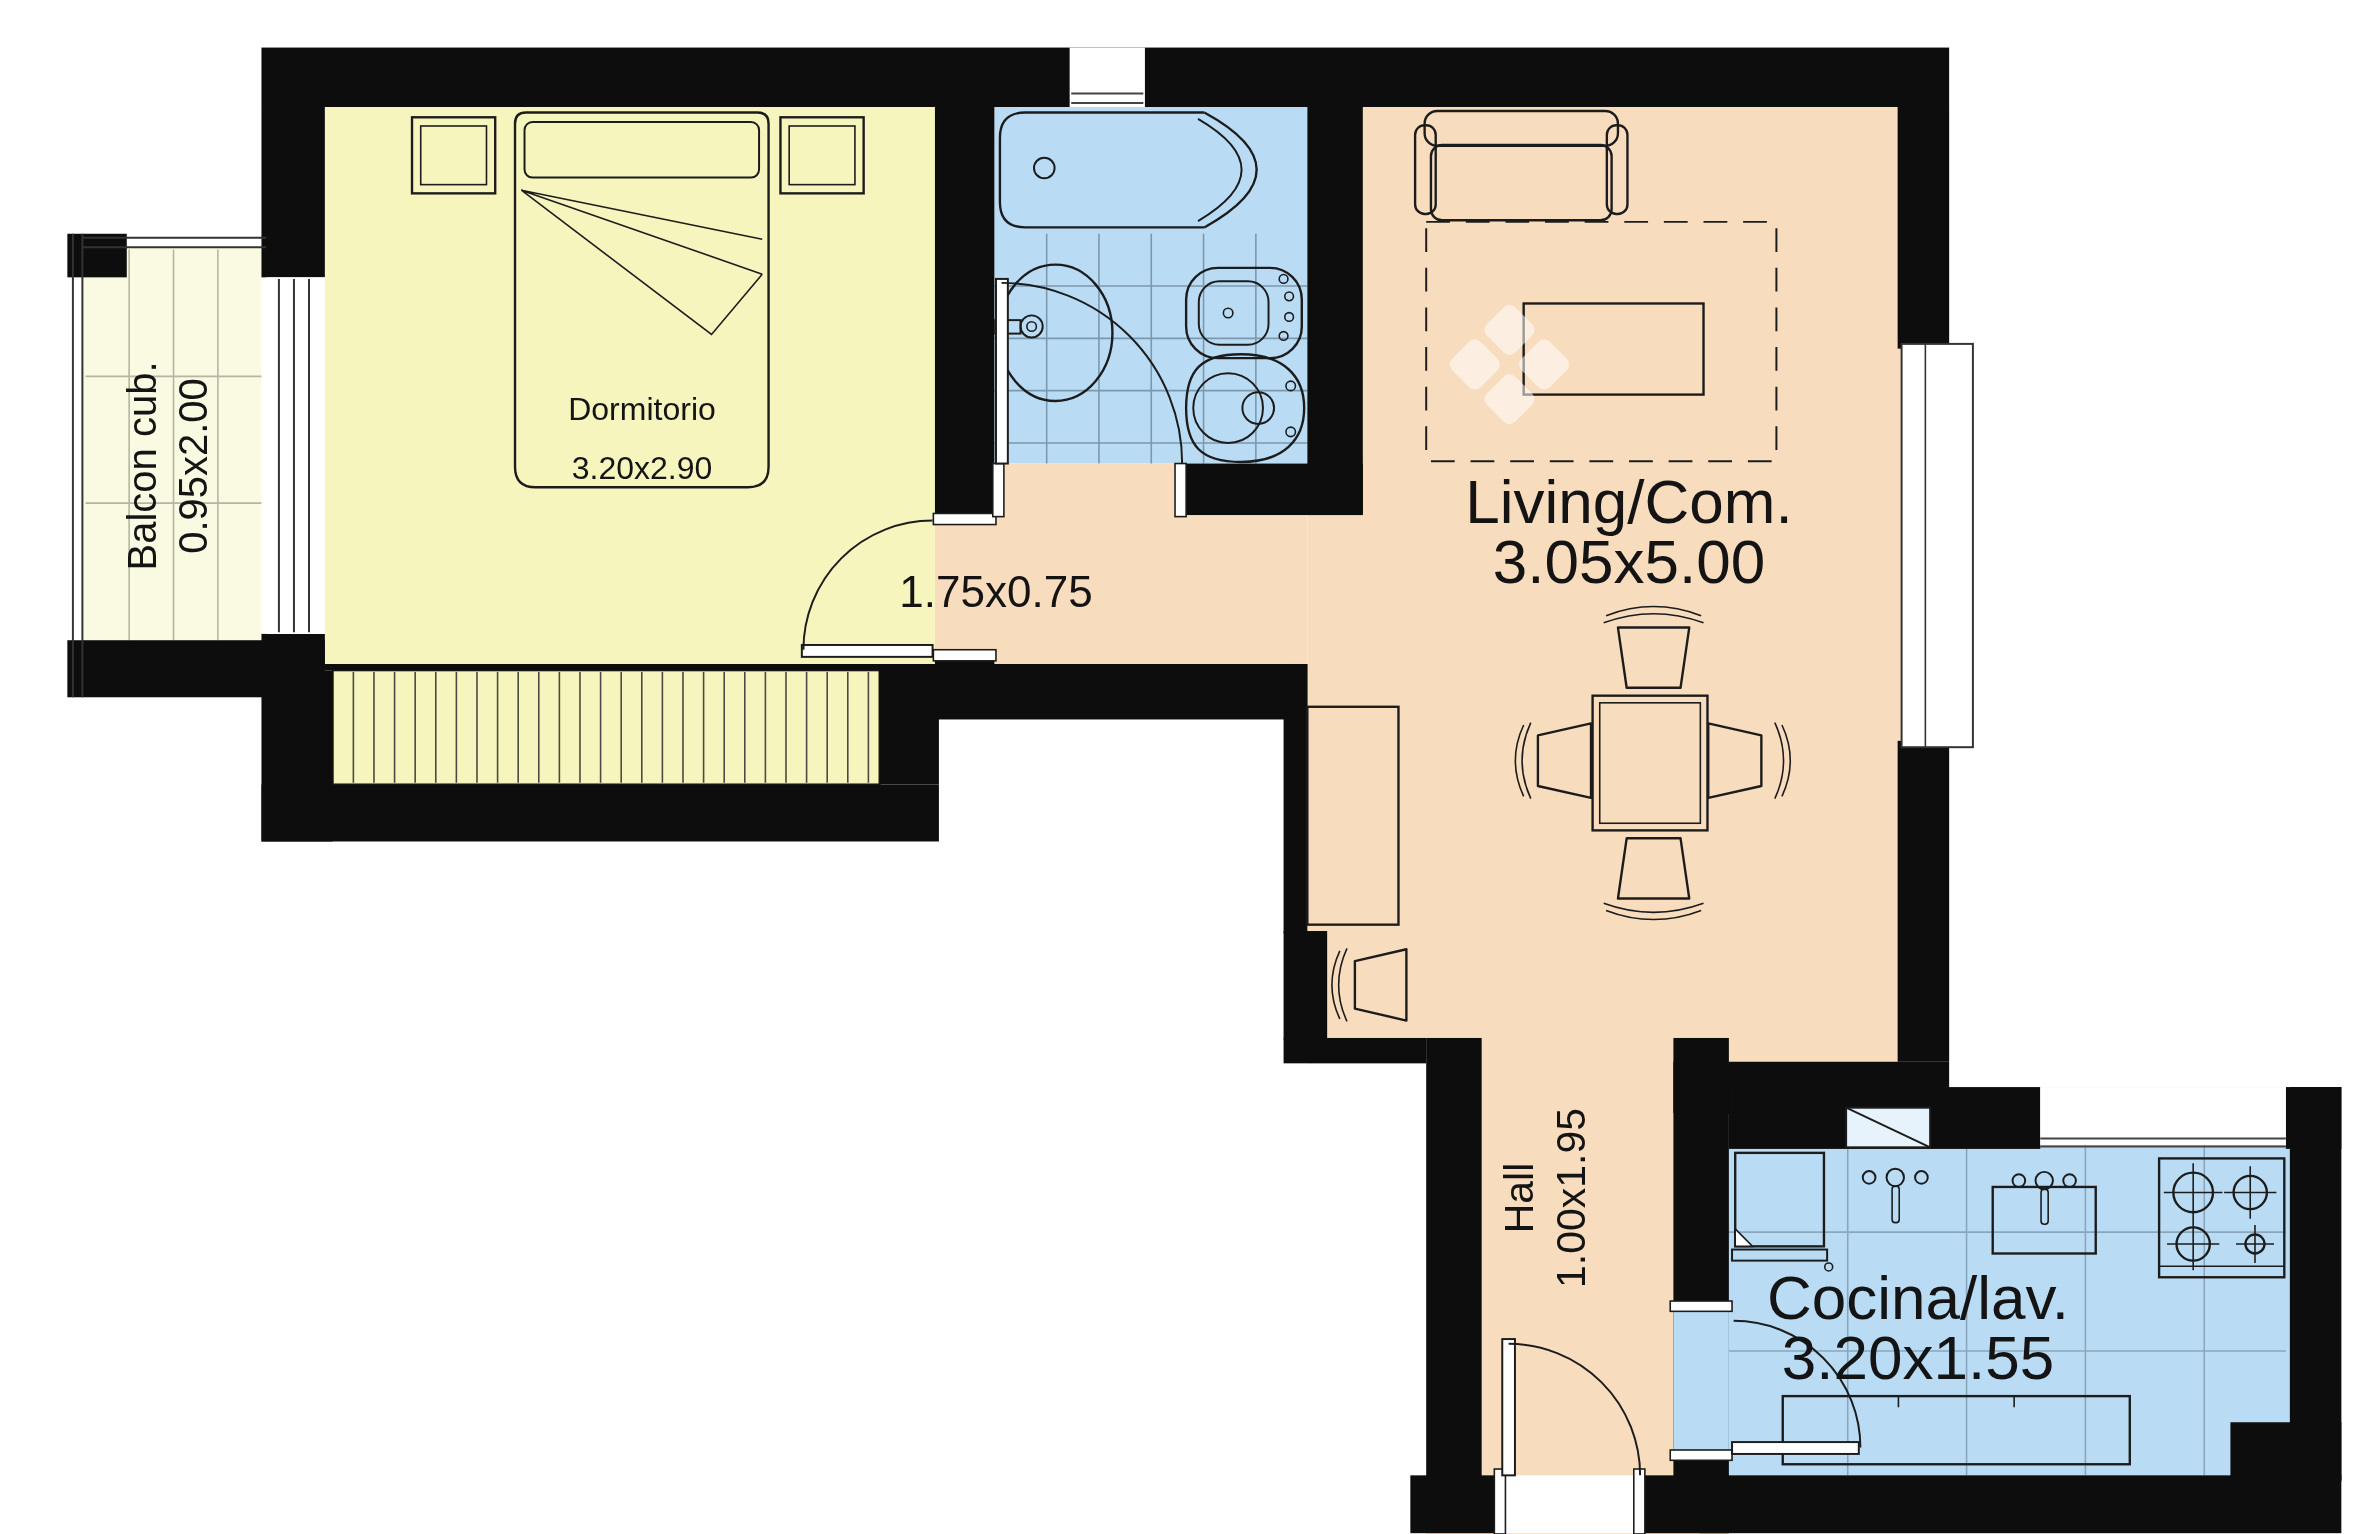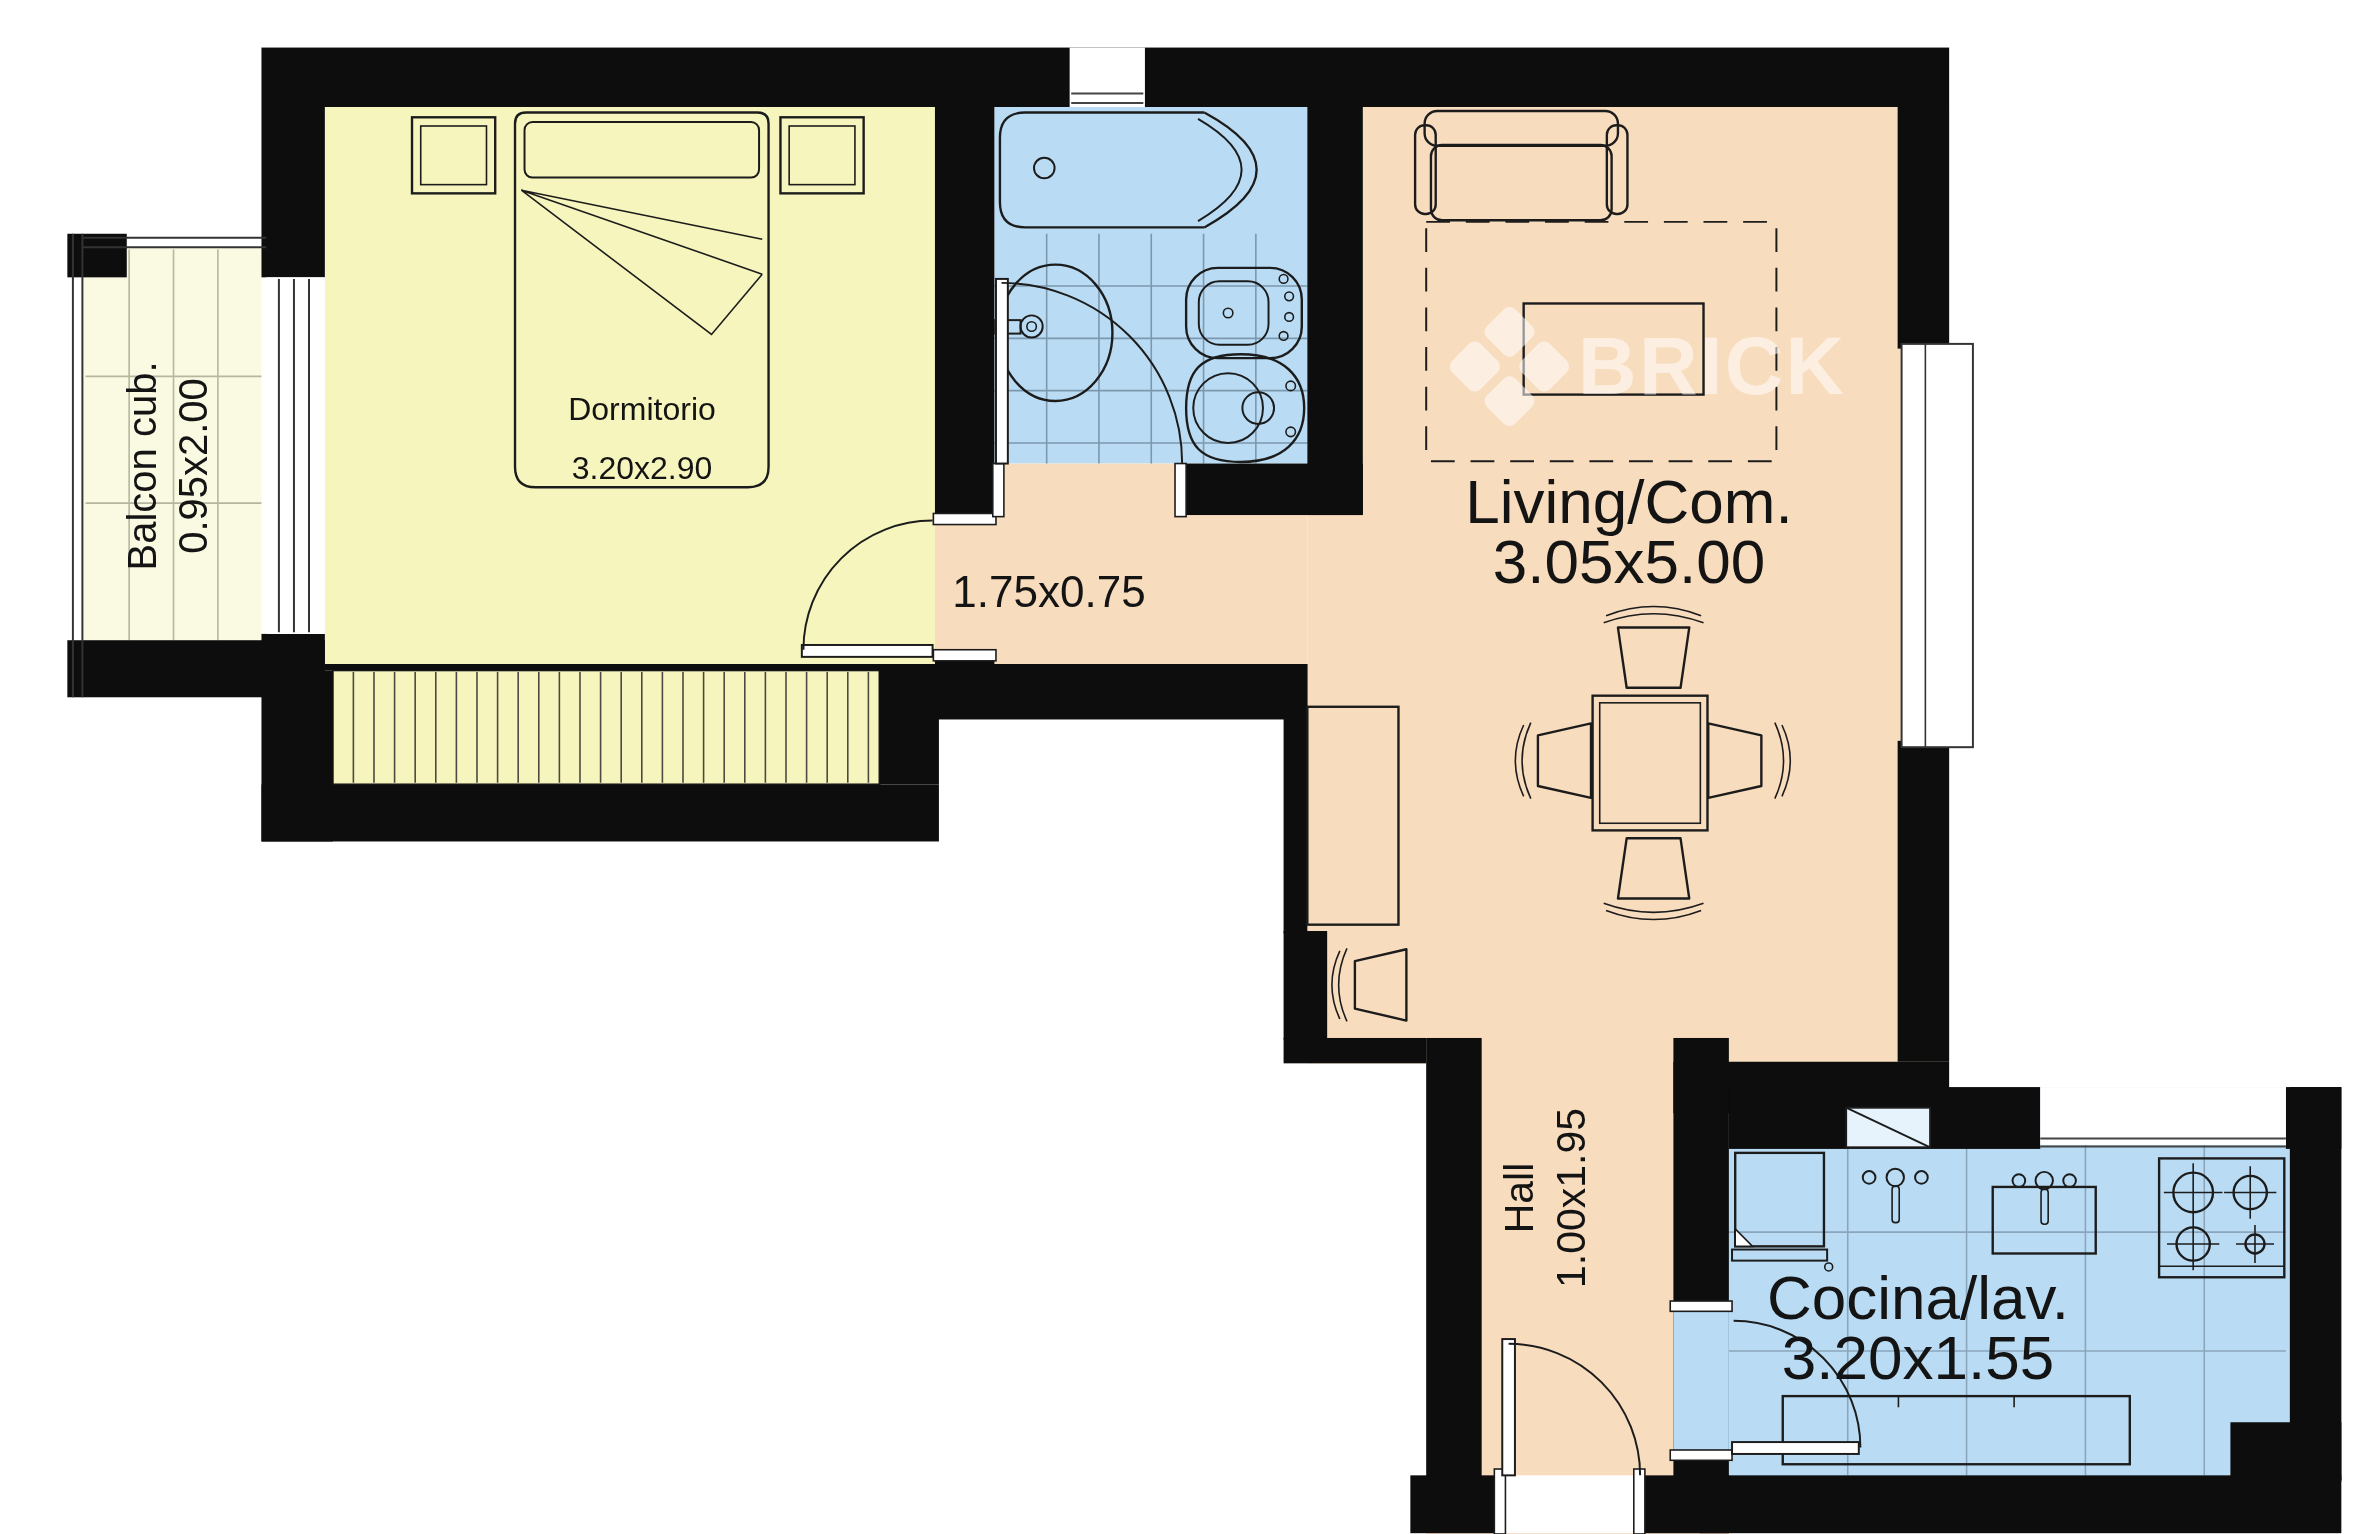--- a/index.html
+++ b/index.html
@@ -5,21 +5,21 @@
   html,body{margin:0;padding:0;background:#ffffff;}
   body{width:2377px;height:1534px;position:relative;font-family:"Liberation Sans",sans-serif;}
   .plan{position:absolute;left:0;top:0;width:2377px;height:1534px;overflow:hidden;}
   .plan svg{position:absolute;left:0;top:0;}
   .label{position:absolute;transform:translate(-50%,-50%);text-align:center;color:#141414;
          white-space:nowrap;font-family:"Liberation Sans",sans-serif;}
   .rot{transform:translate(-50%,-50%) rotate(-90deg);}
   .lab-dorm{left:642px;top:406px;font-size:32px;line-height:59px;margin-top:33px;}
   .lab-living{left:1629px;top:532px;font-size:62px;line-height:60px;}
   .lab-cocina{left:1918px;top:1328px;font-size:62px;line-height:60px;}
-  .lab-pas{left:1049px;top:592px;font-size:44px;line-height:48px;}
+  .lab-pas{left:996px;top:592px;font-size:44px;line-height:48px;}
   .lab-balc{left:168px;top:466px;font-size:40px;line-height:51px;}
   .lab-hall{left:1545px;top:1198px;font-size:41px;line-height:52px;}
   .watermark{position:absolute;left:1465px;top:320px;display:flex;align-items:center;gap:24px;}
   .wm-diamond{width:89px;height:89px;transform:rotate(45deg);display:grid;
               grid-template-columns:1fr 1fr;grid-template-rows:1fr 1fr;gap:9.5px;flex:none;}
   .wm-diamond span{background:rgba(255,255,255,0.55);border-radius:8px;}
   .wm-text{font-weight:700;font-size:81px;color:rgba(255,255,255,0.55);letter-spacing:2.4px;
            font-family:"Liberation Sans",sans-serif;}
 </style>
 </head>
@@ -243,21 +243,20 @@
   </g>
 </svg>
 
   <div class="watermark">
     <div class="wm-diamond">
       <span></span>
         <span></span>
         <span></span>
         <span></span>
     </div>
-    <div class="wm-text">BRICK</div>
   </div>
 
   <div class="label lab-dorm">
     <div>Dormitorio</div>
     <div>3.20x2.90</div>
   </div>
   <div class="label rot lab-balc">
     <div>Balcon cub.</div>
     <div>0.95x2.00</div>
   </div>

